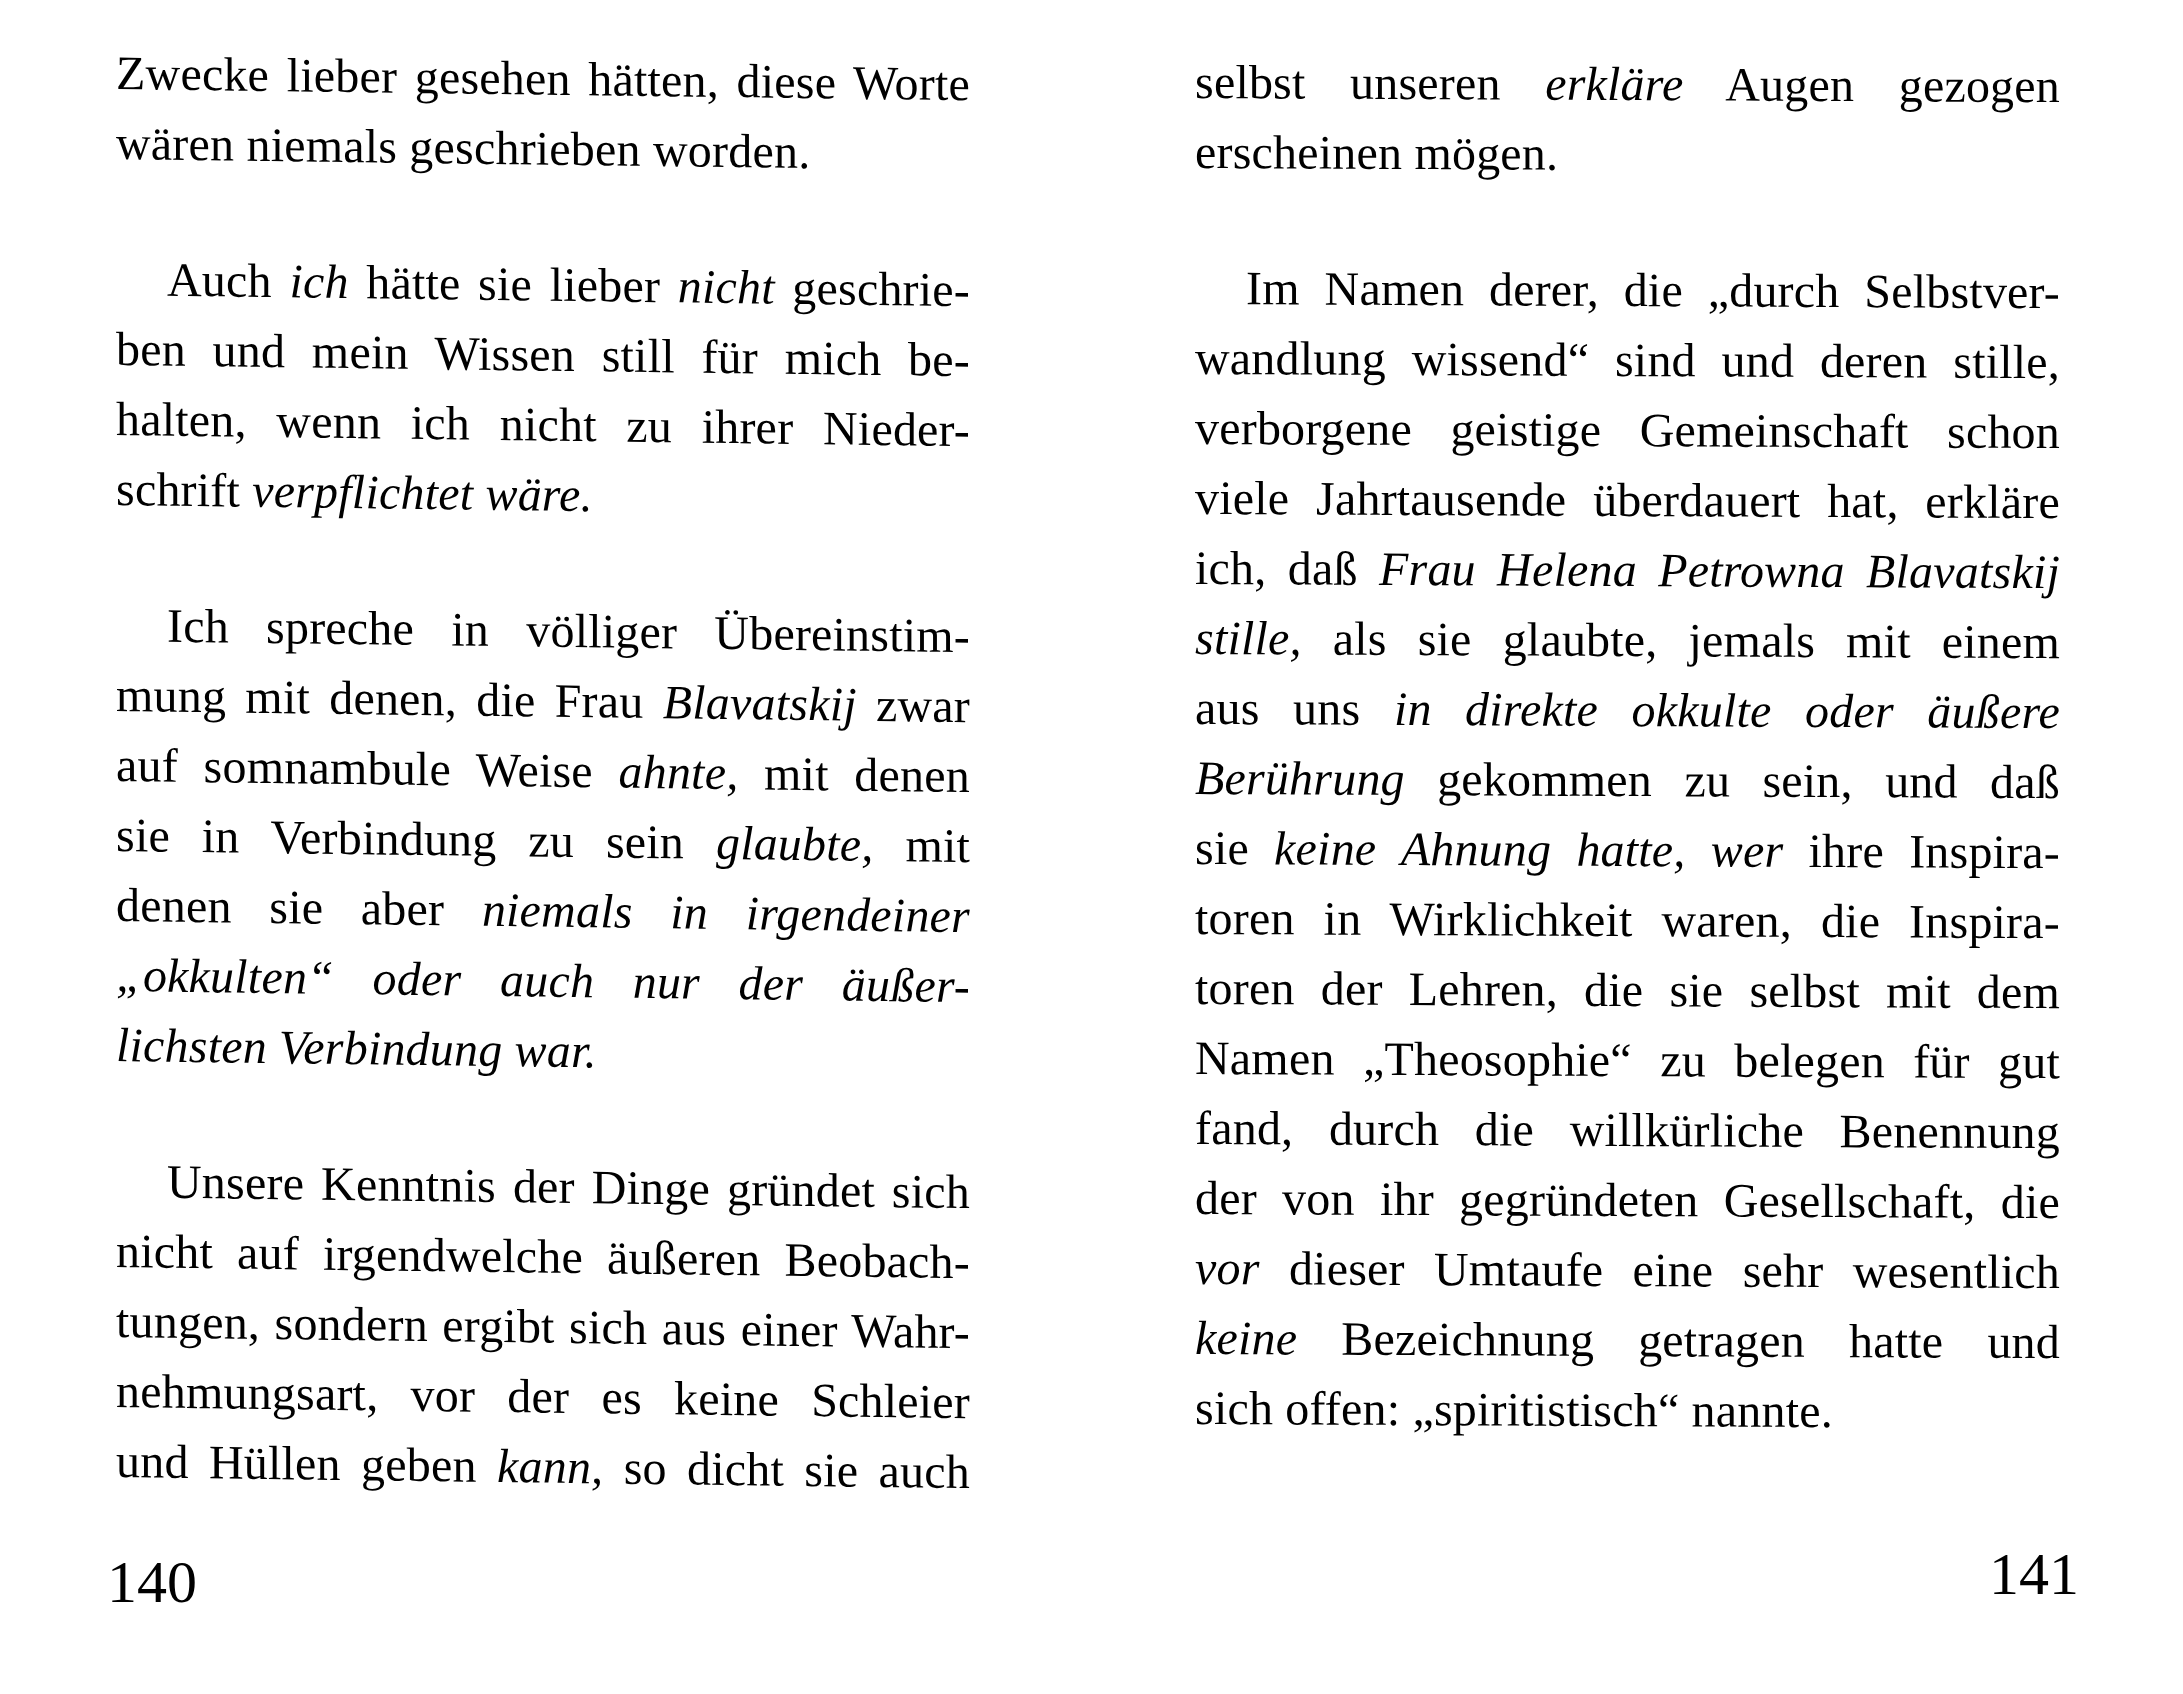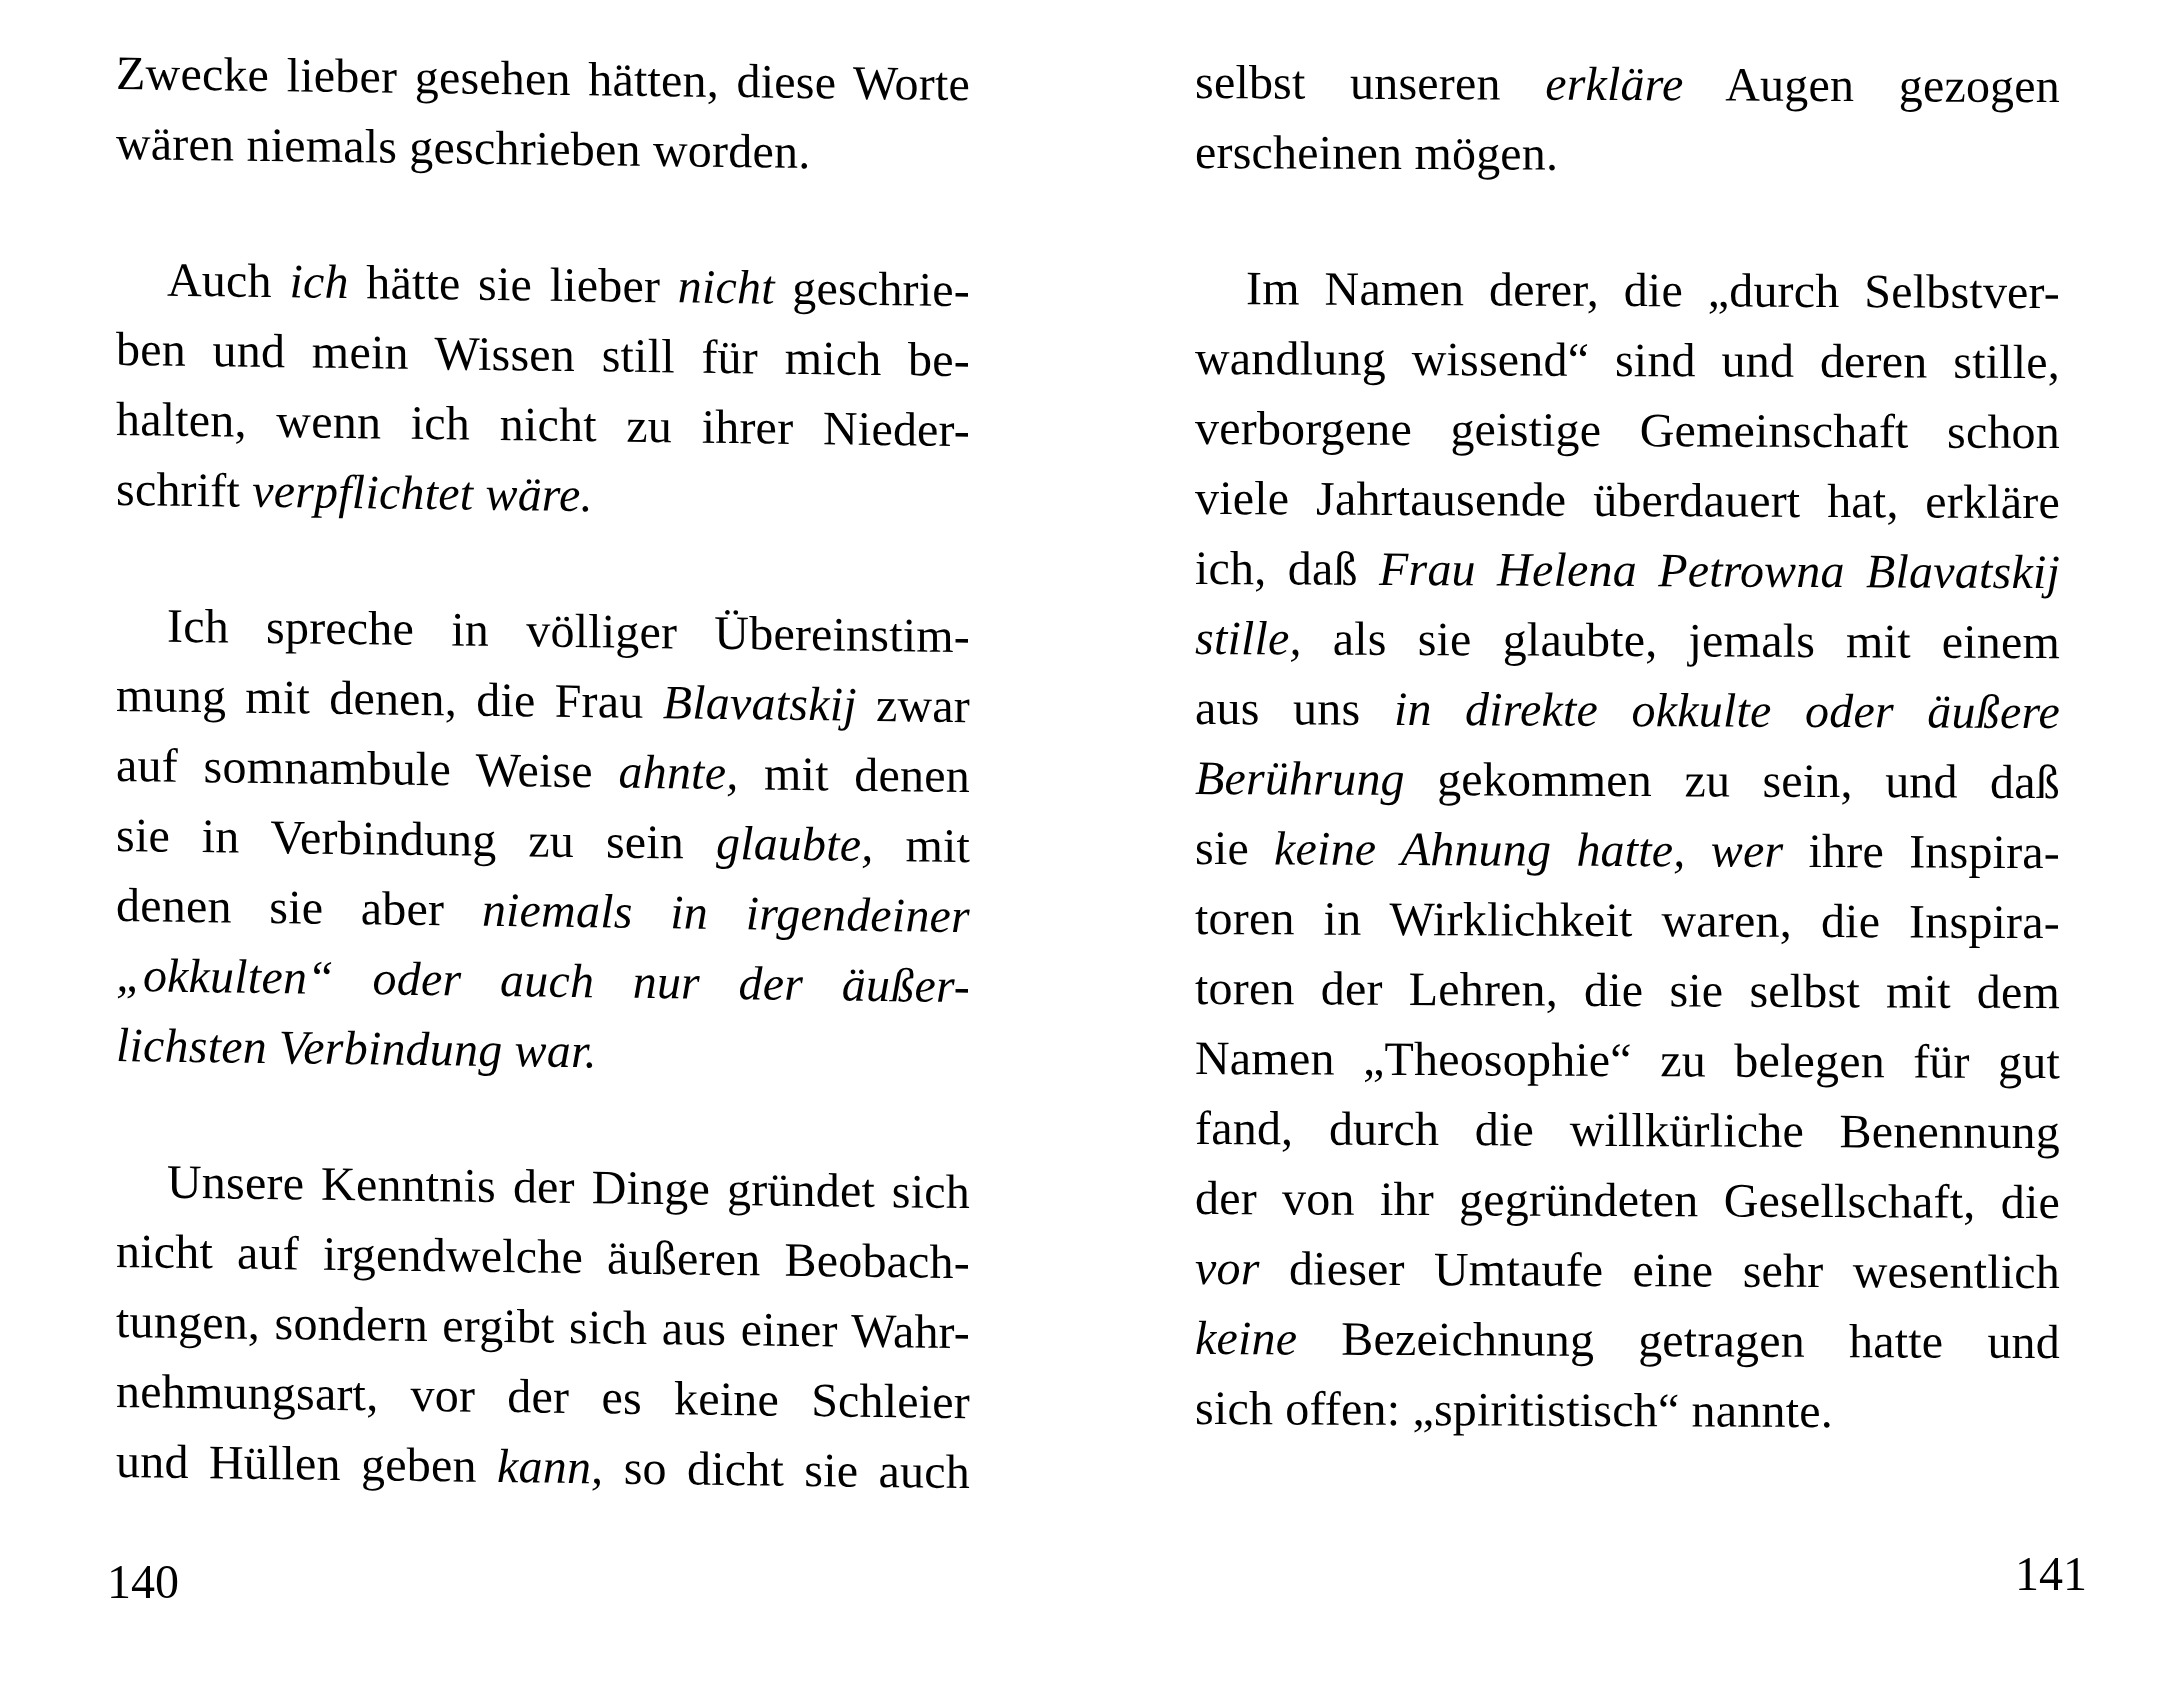--- a/index.html
+++ b/index.html
@@ -36,25 +36,25 @@
     text-align: left;
     text-align-last: left;
   }
   .line em {
     font-style: italic;
     font-family: "Liberation Serif", "DejaVu Serif", serif;
   }
 
   .pagenum {
     position: absolute;
-    font-size: 48px;
+    font-size: 60px;
     line-height: 52px;
   }
   .pagenum-left  { left: 107px;  top: 1556px; }
-  .pagenum-right { left: 1989px; top: 1548px; margin-left: 26px; }
+  .pagenum-right { left: 1989px; top: 1548px; }
 </style>
 </head>
 <body>
 
 <div class="spread">
 
   <section class="page page-left">
     <div class="textblock">
         <div class="para">
           <div class="line"><span>Zwecke lieber gesehen hätten, diese Worte</span></div>

